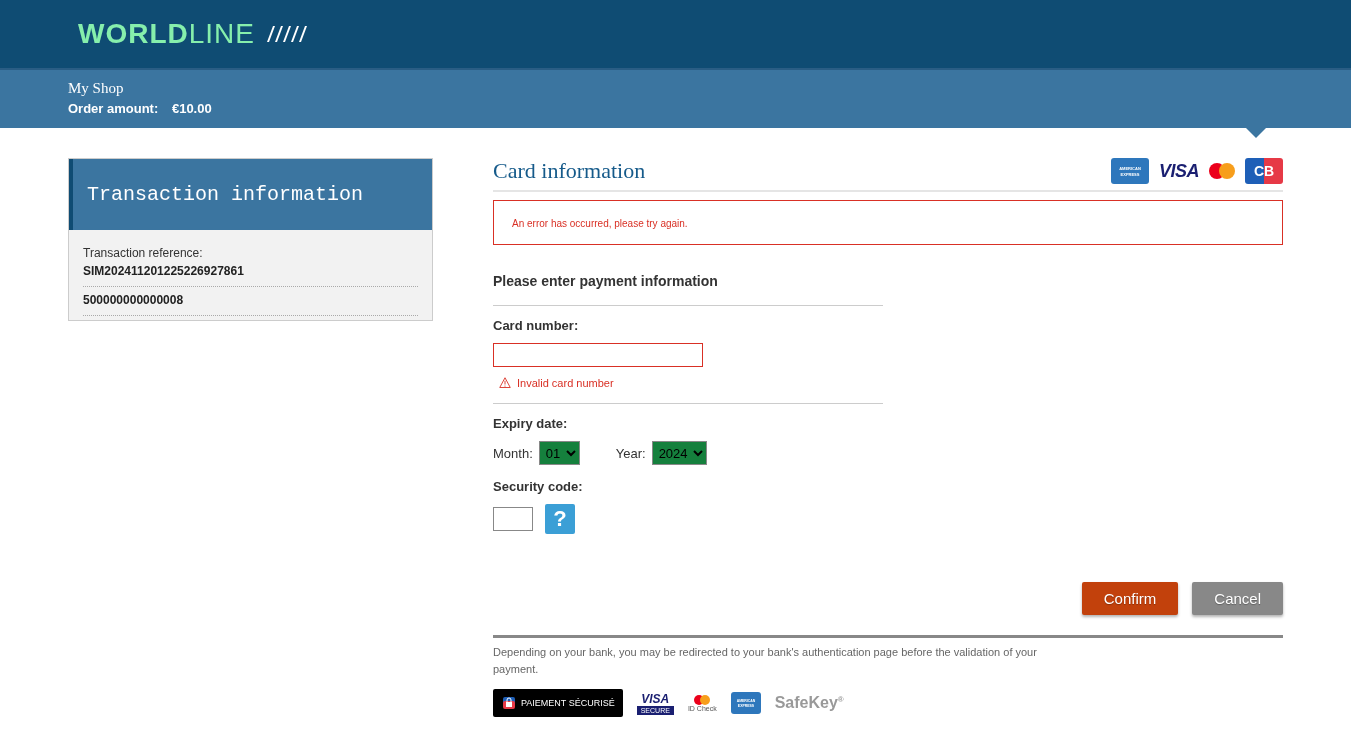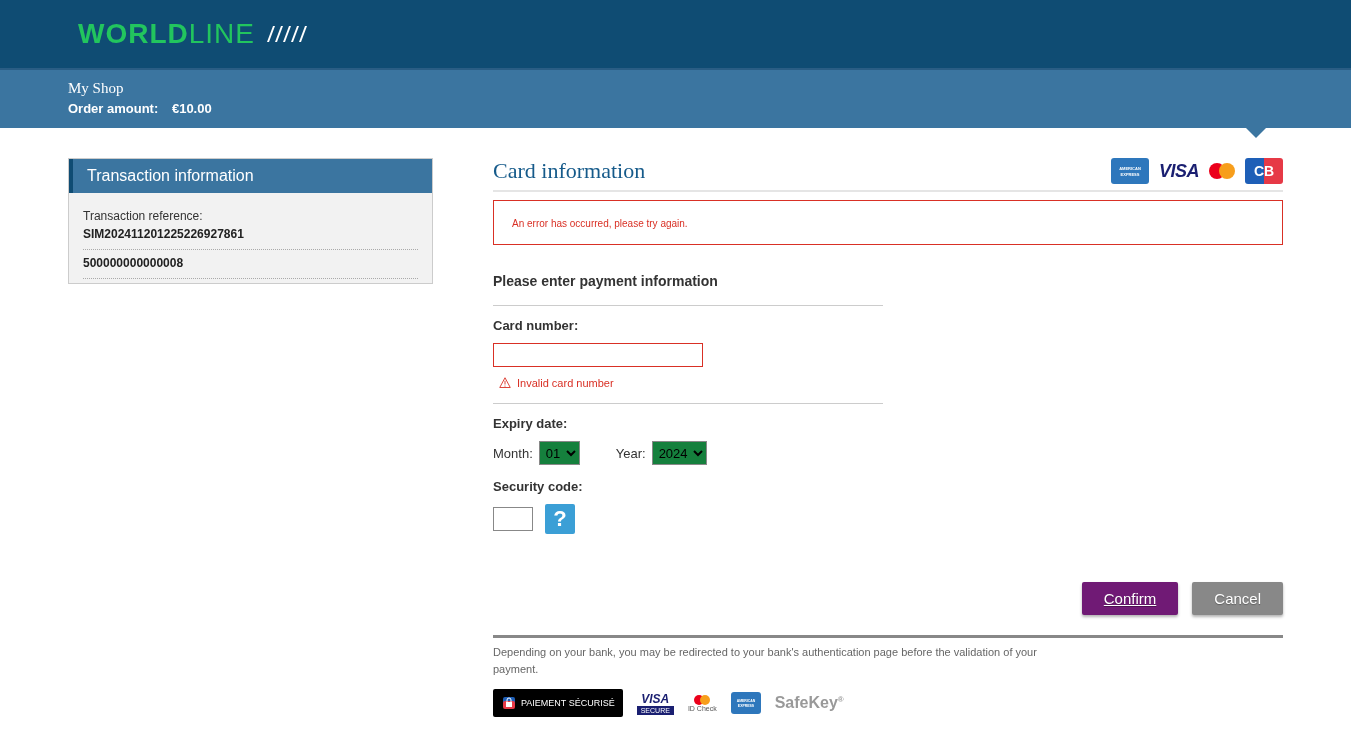--- a/index.html
+++ b/index.html
@@ -16,21 +16,21 @@
     .top-header {
       background: #0f4c73;
       height: 68px;
       display: flex;
       align-items: center;
       padding-left: 78px;
     }
     .logo {
       display: flex;
       align-items: center;
-      color: #22c55e;
+      color: #86efac;
     }
     .logo-world {
       font-size: 28px;
       font-weight: 800;
       letter-spacing: 1px;
     }
     .logo-line {
       font-size: 28px;
       font-weight: 300;
       letter-spacing: 1px;
@@ -78,23 +78,23 @@
       width: 365px;
       flex-shrink: 0;
     }
     .tx-panel {
       border: 1px solid #ccc;
       background: #f2f2f2;
     }
     .tx-header {
       background: #3b75a0;
       color: #fff;
-      font-family: Liberation Sans, sans-serif;
-      font-size: 16px;
-      padding: 8px 14px;
+      font-family: Liberation Mono, monospace;
+      font-size: 20px;
+      padding: 24px 14px;
       border-left: 4px solid #0f4c73;
     }
     .tx-body {
       padding: 10px 14px 4px 14px;
     }
     .tx-item {
       border-bottom: 1px dotted #aaa;
       padding: 6px 0 8px 0;
     }
     .tx-label {
@@ -248,21 +248,21 @@
     .btn {
       padding: 8px 22px;
       font-size: 15px;
       color: #fff;
       border: none;
       border-radius: 2px;
       cursor: pointer;
       text-shadow: 0 1px 1px rgba(0,0,0,.3);
       box-shadow: 0 2px 3px rgba(0,0,0,.3);
     }
-    .btn-confirm { background: #701a75; text-decoration: underline; }
+    .btn-confirm { background: #c2410c; }
     .btn-cancel { background: #888; }
     .footer-hr {
       border: none;
       border-top: 3px solid #888;
       margin-bottom: 6px;
     }
     .footer-note {
       font-size: 11px;
       color: #666;
       line-height: 1.5;

